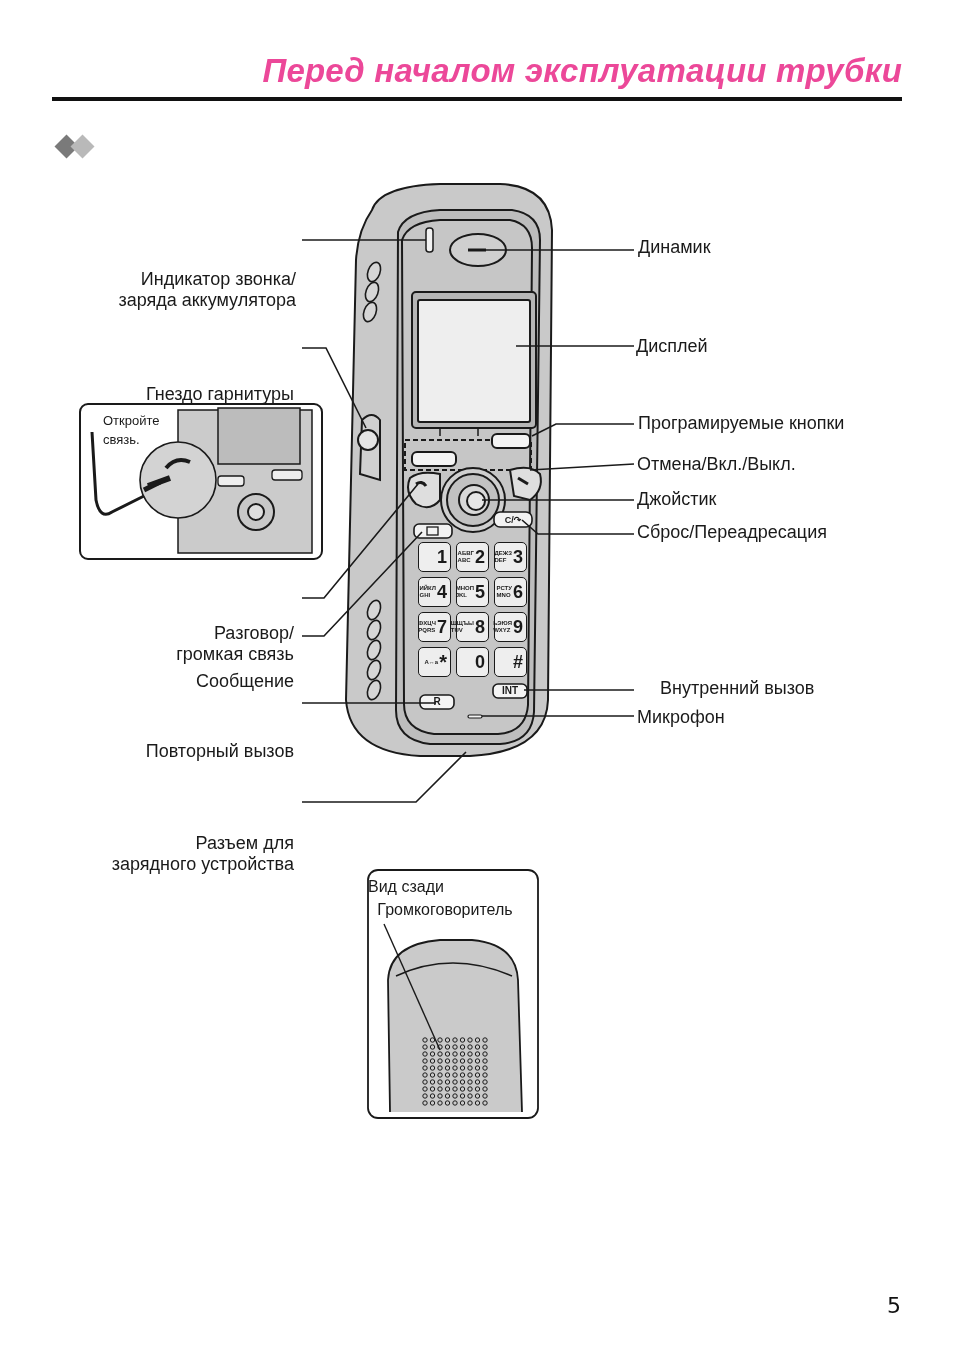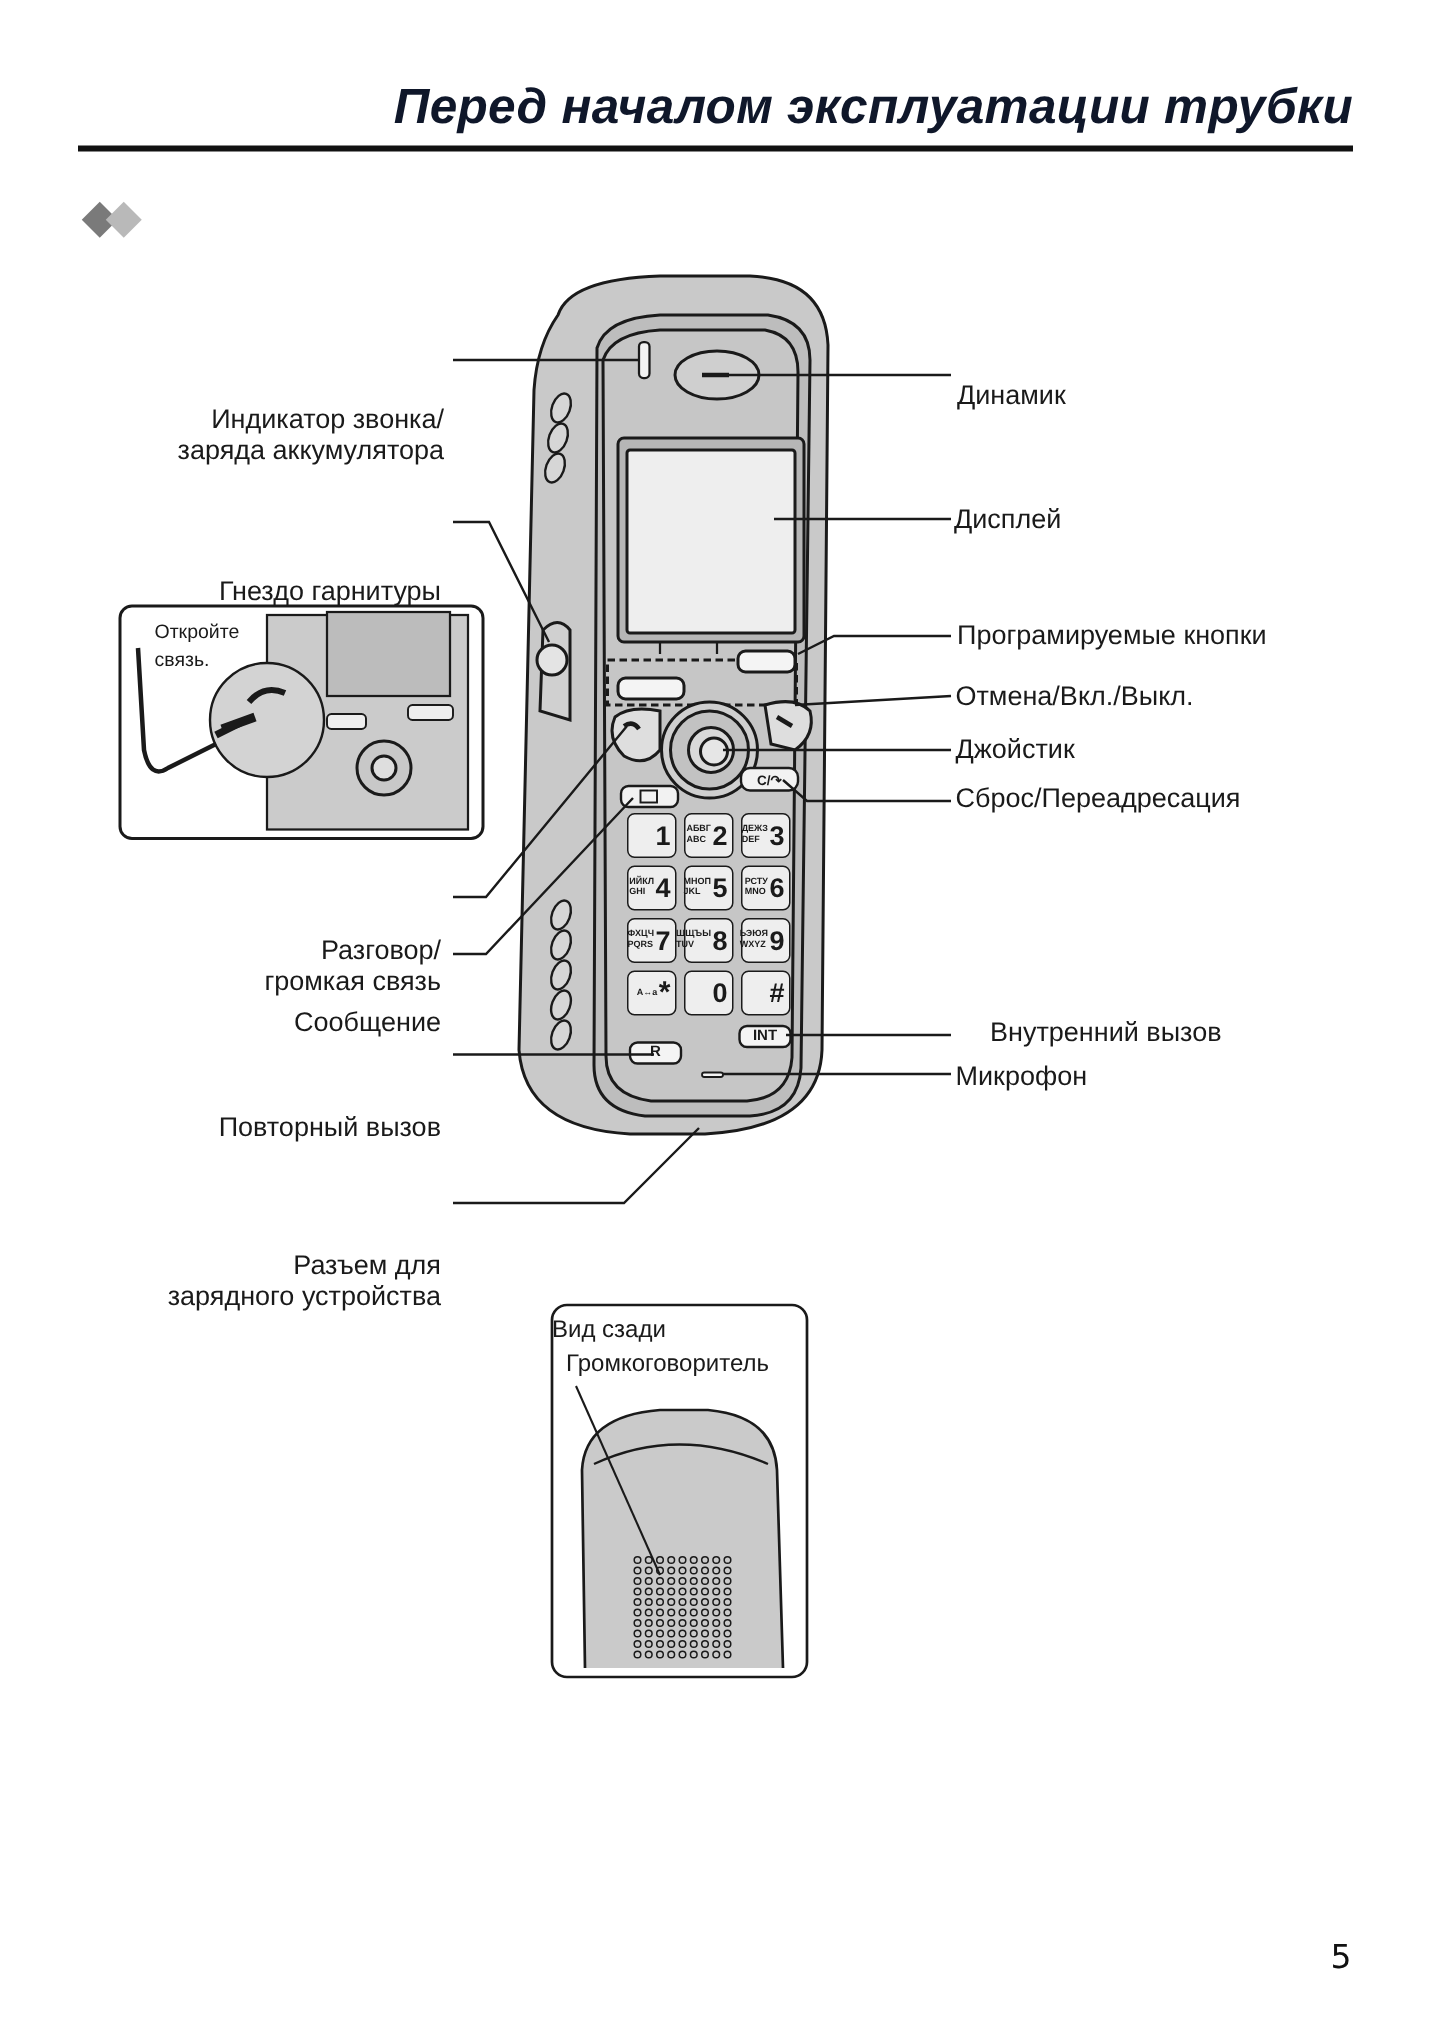--- a/index.html
+++ b/index.html
@@ -1,19 +1,19 @@
 <!DOCTYPE html>
 <html><head>
 <meta charset="utf-8">
 <style>
   html, body { margin:0; padding:0; background:#ffffff; }
   body { width:954px; height:1352px; position:relative; overflow:hidden;
          font-family:"Liberation Sans", sans-serif; color:#1a1a1a; }
   .page-title { position:absolute; right:52px; top:52px; font-size:33px; font-weight:bold;
-                font-style:italic; letter-spacing:0.2px; color:#0f172a; }
+                font-style:italic; letter-spacing:0.2px; color:#ec4899; }
   .title-rule { position:absolute; left:52px; top:97px; width:850px; height:4px; background:#111; }
   .section-heading { position:absolute; left:52px; top:134px; display:flex; align-items:center; }
   .diamonds { position:relative; width:50px; height:26px; margin-right:4px; }
   .diamond { position:absolute; top:4px; width:17px; height:17px; transform:rotate(45deg); }
   .diamond.d1 { left:6px; background:#7a7a7a; }
   .diamond.d2 { left:22px; background:#b9b9b9; }
   .section-title { font-size:22px; font-weight:bold; font-style:italic; color:#111; }
   .lbl { position:absolute; font-size:18px; line-height:21px; color:#1a1a1a; white-space:nowrap; }
   .lbl.r { text-align:right;margin-top:48px; }
   .lbl.small { font-size:13px; line-height:19px; }
@@ -232,21 +232,21 @@
   <div>Разговор/</div>
   <div>громкая связь</div>
 </div>
 <div class="lbl r" style="right:660px; top:623px;">Сообщение</div>
 <div class="lbl r" style="right:660px; top:693px;">Повторный вызов</div>
 <div class="lbl r" style="right:660px; top:785px;">
   <div>Разъем для</div>
   <div>зарядного устройства</div>
 </div>
 
-<div class="lbl" style="left:638px; top:237px;margin-top:16px;">Динамик</div>
+<div class="lbl" style="left:638px; top:237px;">Динамик</div>
 <div class="lbl" style="left:636px; top:336px;">Дисплей</div>
 <div class="lbl" style="left:638px; top:413px;">Програмируемые кнопки</div>
 <div class="lbl" style="left:637px; top:454px;">Отмена/Вкл./Выкл.</div>
 <div class="lbl" style="left:637px; top:489px;">Джойстик</div>
 <div class="lbl" style="left:637px; top:522px;">Сброс/Переадресация</div>
 <div class="lbl" style="left:660px; top:678px;">Внутренний вызов</div>
 <div class="lbl" style="left:637px; top:707px;">Микрофон</div>
 
 <div class="lbl small" style="left:103px; top:411px;">
   <div>Откройте</div>

